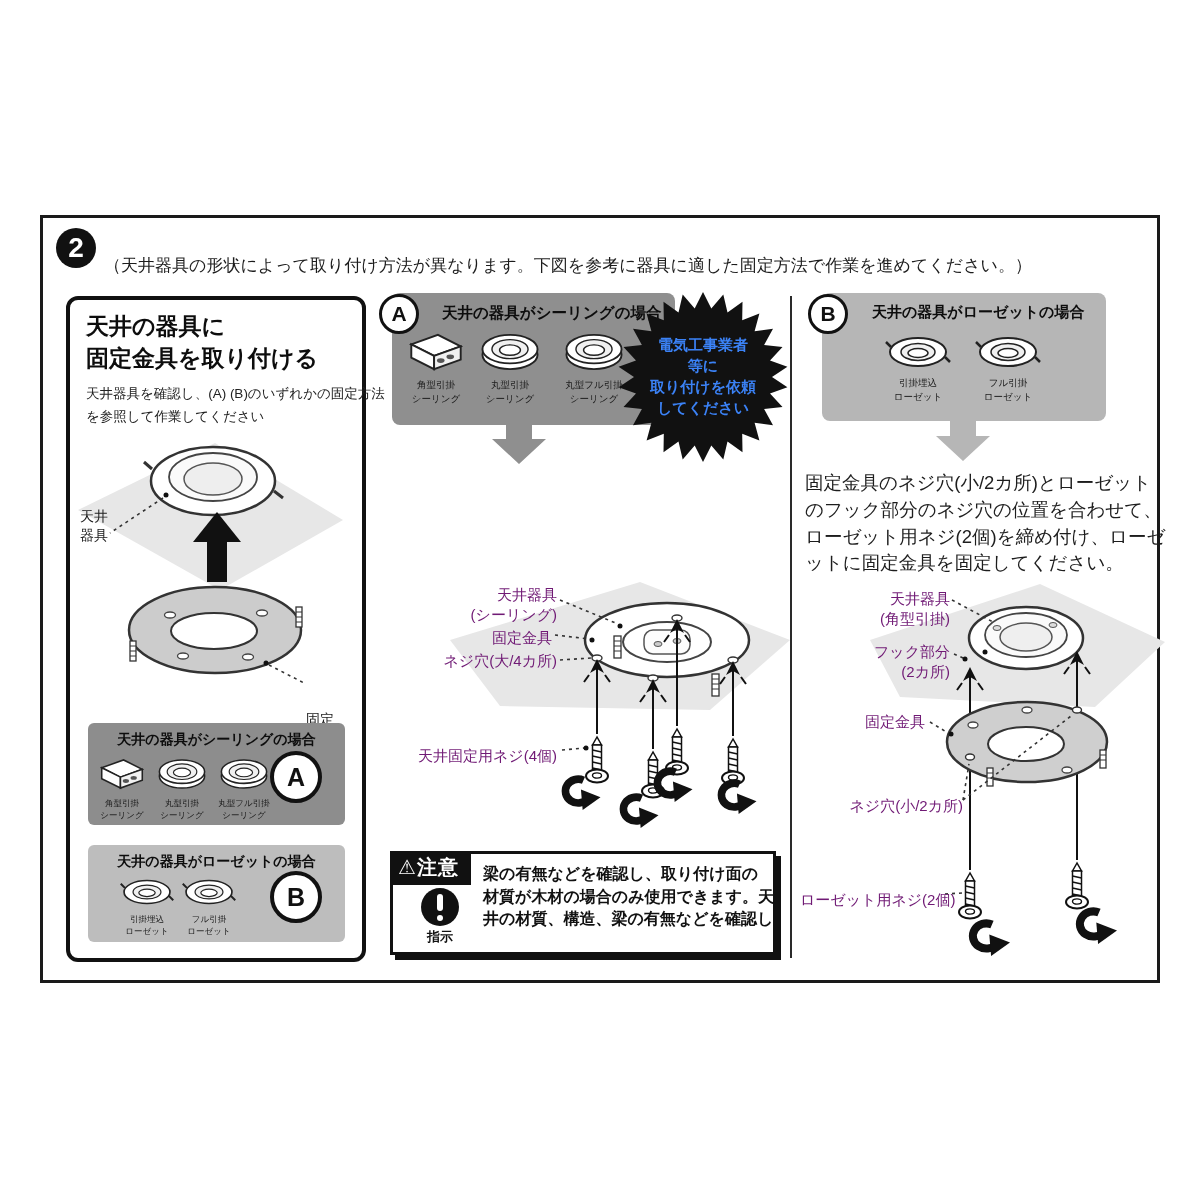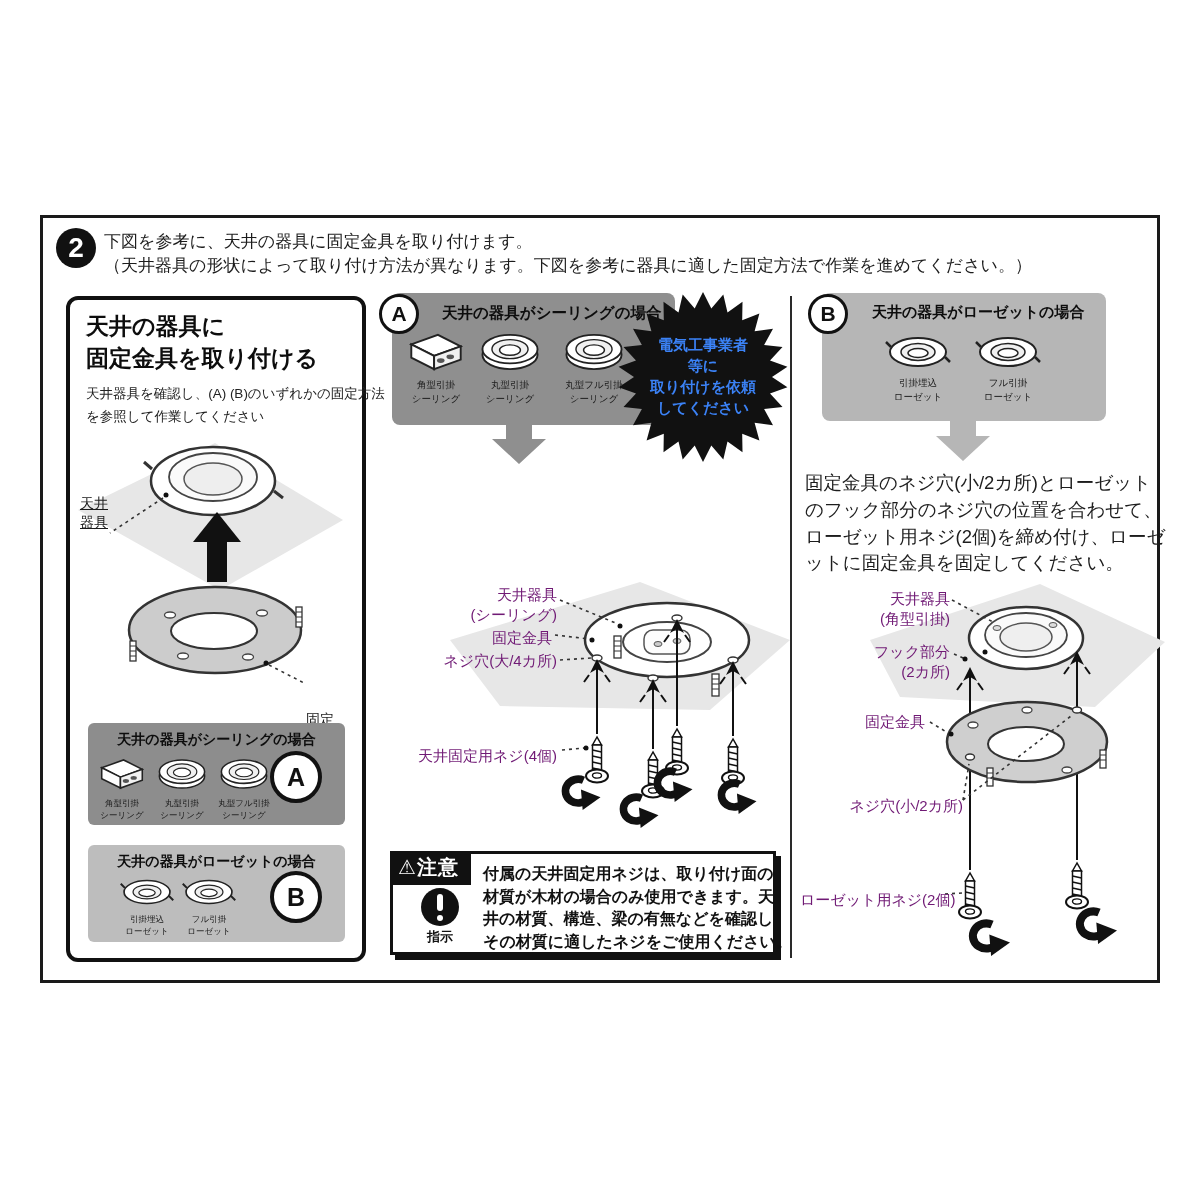--- a/index.html
+++ b/index.html
@@ -91,21 +91,20 @@
       <ellipse cx="0" cy="1" rx="10" ry="4.5" fill="#fff" stroke="#222" stroke-width="1.5"></ellipse>
       <path d="M-27,-5 l-5,-5 M27,5 l5,5" stroke="#222" stroke-width="2.5"></path>
     </g>
   </defs>
 </svg>
 
 <div class="page">
   <div class="abs outer-box"></div>
 
   <div class="abs step-circle">2</div>
-  <div class="abs step-line nw" style="top:230px;">下図を参考に、天井の器具に固定金具を取り付けます。</div>
   <div class="abs step-line nw" style="top:254px;">（天井器具の形状によって取り付け方法が異なります。下図を参考に器具に適した固定方法で作業を進めてください。）</div>
 
   <div class="abs left-panel">
     <div class="abs lp-title">
       <div class="nw">天井の器具に</div>
       <div class="nw">固定金具を取り付ける</div>
     </div>
     <div class="abs lp-sub">
       <div class="nw">天井器具を確認し、(A) (B)のいずれかの固定方法</div>
       <div class="nw">を参照して作業してください</div>
@@ -134,21 +133,21 @@
         <ellipse cx="178" cy="232" rx="5.5" ry="3" fill="#fff" stroke="#444" stroke-width="1.3"></ellipse>
         <rect x="60" y="216" width="6" height="20" fill="#fff" stroke="#333" stroke-width="1.3"></rect>
         <path d="M60,221 h6 M60,226 h6 M60,231 h6" stroke="#333" stroke-width="1"></path>
         <rect x="226" y="182" width="6" height="20" fill="#fff" stroke="#333" stroke-width="1.3"></rect>
         <path d="M226,187 h6 M226,192 h6 M226,197 h6" stroke="#333" stroke-width="1"></path>
         <circle cx="196" cy="238" r="2.5" fill="#111"></circle>
       </g>
       <path d="M199,240 L236,259" stroke="#333" stroke-width="1.6" stroke-dasharray="3,4"></path>
     </svg>
 
-    <div class="abs diag-label" style="left:10px;top:194px;text-decoration:underline;">
+    <div class="abs diag-label" style="left:10px;top:207px;">
       <div>天井</div>
       <div>器具</div>
     </div>
     <div class="abs diag-label" style="left:236px;top:382px;margin-top:28px;">
       <div>固定</div>
       <div>金具</div>
     </div>
 
     <div class="abs case-box" style="top:423px;height:102px;background:#8d8d8d;">
       <div class="cb-title nw">天井の器具がシーリングの場合</div>
@@ -321,24 +320,23 @@
   </div>
   <div class="abs dlabel nw" style="left:452px;top:628px;width:100px;text-align:right;">固定金具</div>
   <div class="abs dlabel nw" style="left:408px;top:651px;width:149px;text-align:right;">ネジ穴(大/4カ所)</div>
   <div class="abs dlabel nw" style="left:418px;top:746px;">天井固定用ネジ(4個)</div>
 
   <div class="abs caution-box">
     <div class="caution-header nw"><span>⚠</span><span>注意</span></div>
     <div class="caution-icon"></div>
     <div class="caution-shiji">指示</div>
     <div class="caution-text">
-      <div class="nw">付属の天井固定用ネジは、取り付け面の</div>
+      <div class="nw">梁の有無などを確認し、取り付け面の</div>
       <div class="nw">材質が木材の場合のみ使用できます。天</div>
       <div class="nw">井の材質、構造、梁の有無などを確認し</div>
-      <div class="nw">その材質に適したネジをご使用ください。</div>
     </div>
   </div>
 
   <div class="abs gray-box" style="left:822px;top:293px;width:284px;height:128px;background:#b6b6b6;">
     <div class="gb-title nw" style="font-size:15px;">天井の器具がローゼットの場合</div>
     <div class="abs" style="left:56px;top:40px;display:flex;gap:10px;">
       <div class="fx-item" style="width:80px;">
         <svg width="66" height="38">
             <g transform="translate(33,19) scale(1.0)">
               <use href="#fx-rosette"></use>

